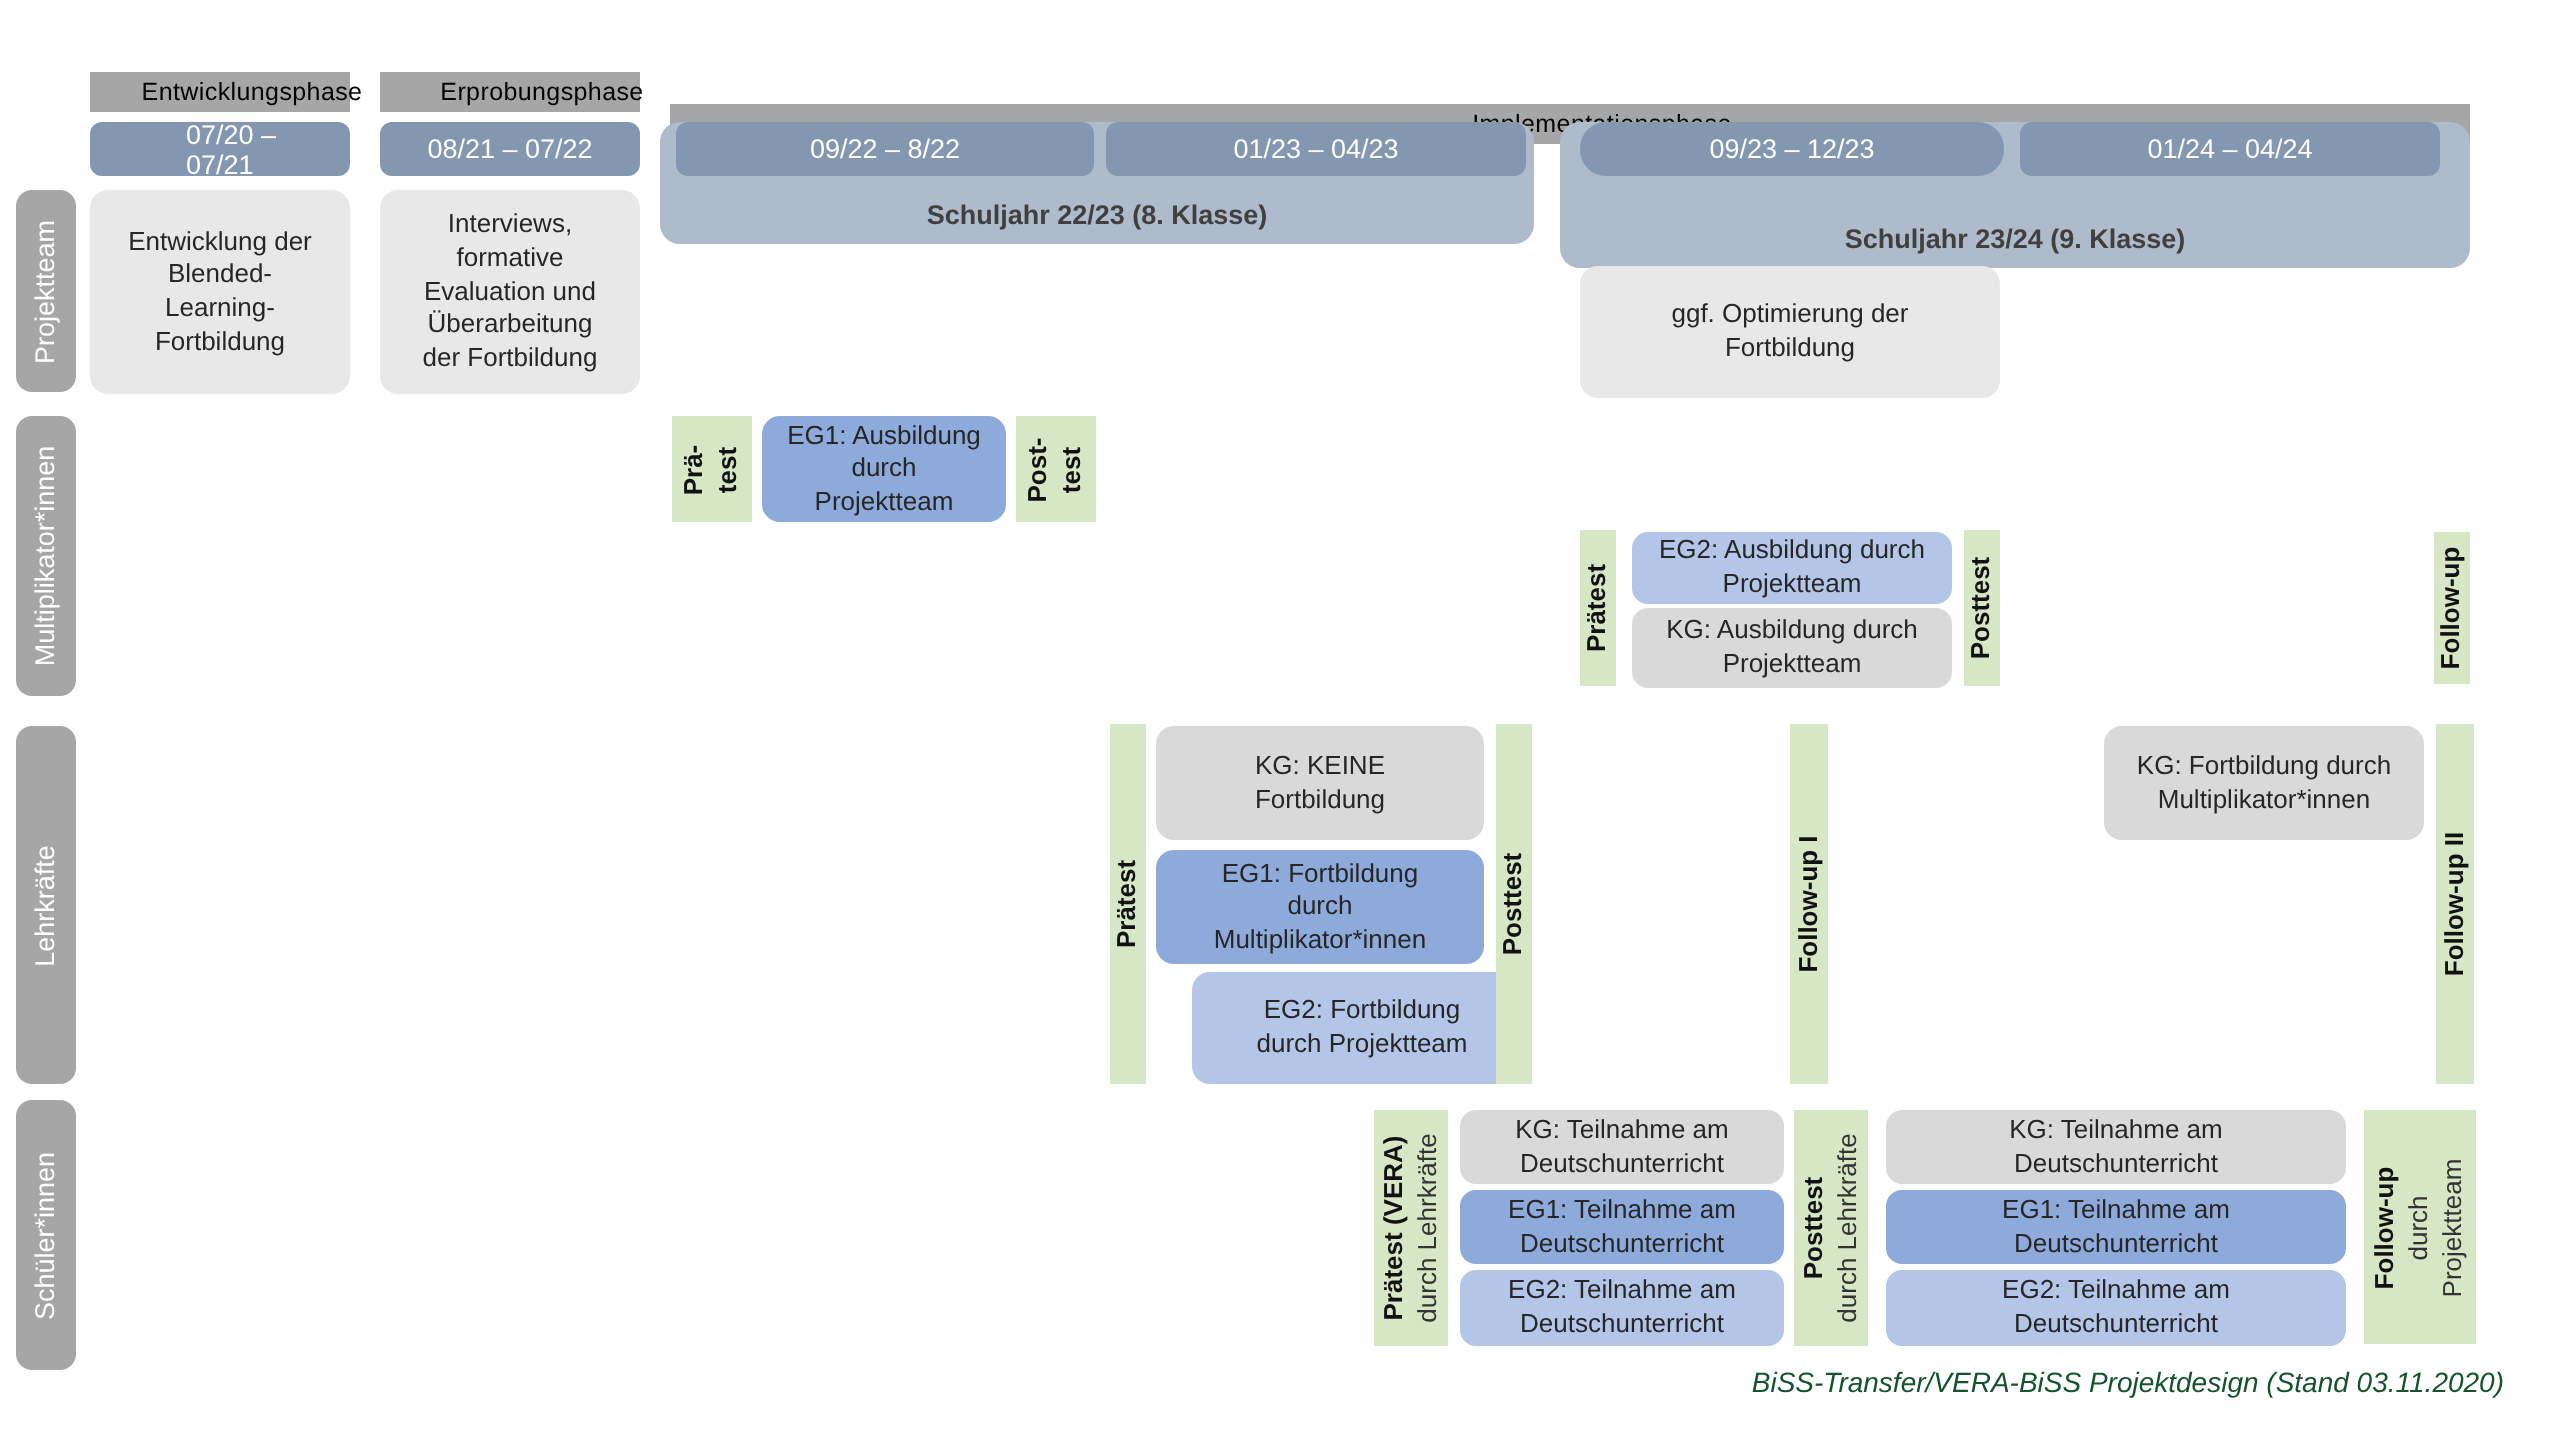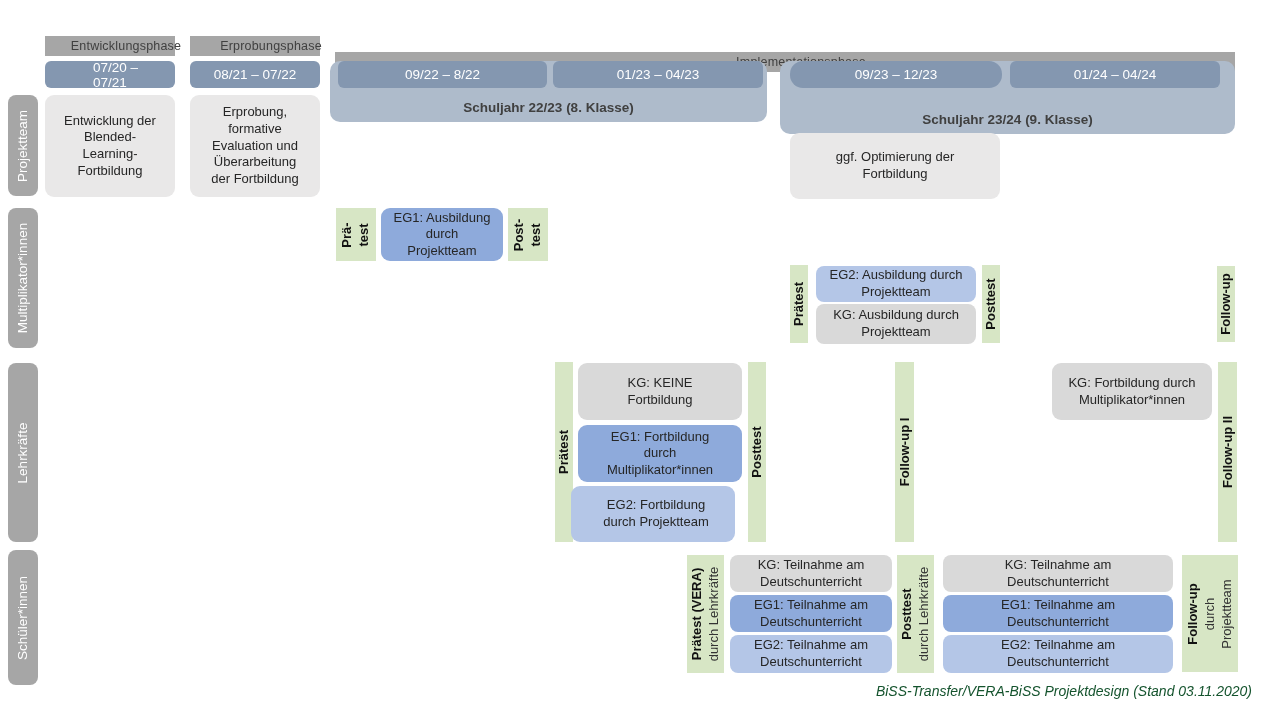--- a/index.html
+++ b/index.html
@@ -3,21 +3,21 @@
 <meta charset="utf-8">
 <style>
   html,body{margin:0;padding:0;background:#fff;}
   #canvas{
     position:relative;width:1280px;height:720px;background:#ffffff;
     font-family:"Liberation Sans",sans-serif;overflow:hidden;
   }
   .abs{position:absolute;box-sizing:border-box;}
   
   .phasebar{
-    background:var(--phase_gray);color:#404040;display:flex;align-items:center;justify-content:center;
+    background:var(--phase_gray);color:#000000;display:flex;align-items:center;justify-content:center;
     font-size:12.5px;letter-spacing:.2px;padding-left:32px;
   }
   
   .date{
     background:var(--date_blue);color:#fff;border-radius:6px;display:flex;align-items:center;
     justify-content:center;font-size:13.5px;
   }
   
   .band{background:var(--band_blue);border-radius:10px;}
   .band-label{
@@ -86,21 +86,21 @@
     <span class="rot">Lehrkräfte</span>
   </div>
   <div class="abs rowlabel" style="left:8px;top:550px;width:30px;height:135px;">
     <span class="rot">Schüler*innen</span>
   </div>
 
   <div class="abs cbox bg-light" style="left:45px;top:95px;width:130px;height:102px;">Entwicklung der
 Blended-
 Learning-
 Fortbildung</div>
-  <div class="abs cbox bg-light" style="left:190px;top:95px;width:130px;height:102px;">Erprobung,
+  <div class="abs cbox bg-light" style="left:190px;top:95px;width:130px;height:102px;">Interviews,
 formative
 Evaluation und
 Überarbeitung
 der Fortbildung</div>
   <div class="abs cbox bg-light" style="left:790px;top:133px;width:210px;height:66px;">ggf. Optimierung der
 Fortbildung</div>
 
   <div class="abs vstrip" style="left:336px;top:208px;width:40px;height:53px;">
     <span class="rot">
       <span class="line">Prä-</span>
@@ -133,21 +133,21 @@
   </div>
 
   <div class="abs vstrip" style="left:555px;top:362px;width:18px;height:180px;">
     <span class="rot">Prätest</span>
   </div>
   <div class="abs cbox bg-kg" style="left:578px;top:363px;width:164px;height:57px;">KG: KEINE
 Fortbildung</div>
   <div class="abs cbox bg-eg1" style="left:578px;top:425px;width:164px;height:57px;">EG1: Fortbildung
 durch
 Multiplikator*innen</div>
-  <div class="abs cbox bg-eg2" style="left:571px;top:486px;width:164px;height:56px;padding-left:14px;">EG2: Fortbildung
+  <div class="abs cbox bg-eg2" style="left:596px;top:486px;width:164px;height:56px;padding-left:14px;">EG2: Fortbildung
 durch Projektteam</div>
   <div class="abs vstrip" style="left:748px;top:362px;width:18px;height:180px;">
     <span class="rot">Posttest</span>
   </div>
   <div class="abs vstrip" style="left:895px;top:362px;width:19px;height:180px;">
     <span class="rot">Follow-up I</span>
   </div>
   <div class="abs cbox bg-kg" style="left:1052px;top:363px;width:160px;height:57px;">KG: Fortbildung durch
 Multiplikator*innen</div>
   <div class="abs vstrip" style="left:1218px;top:362px;width:19px;height:180px;">

